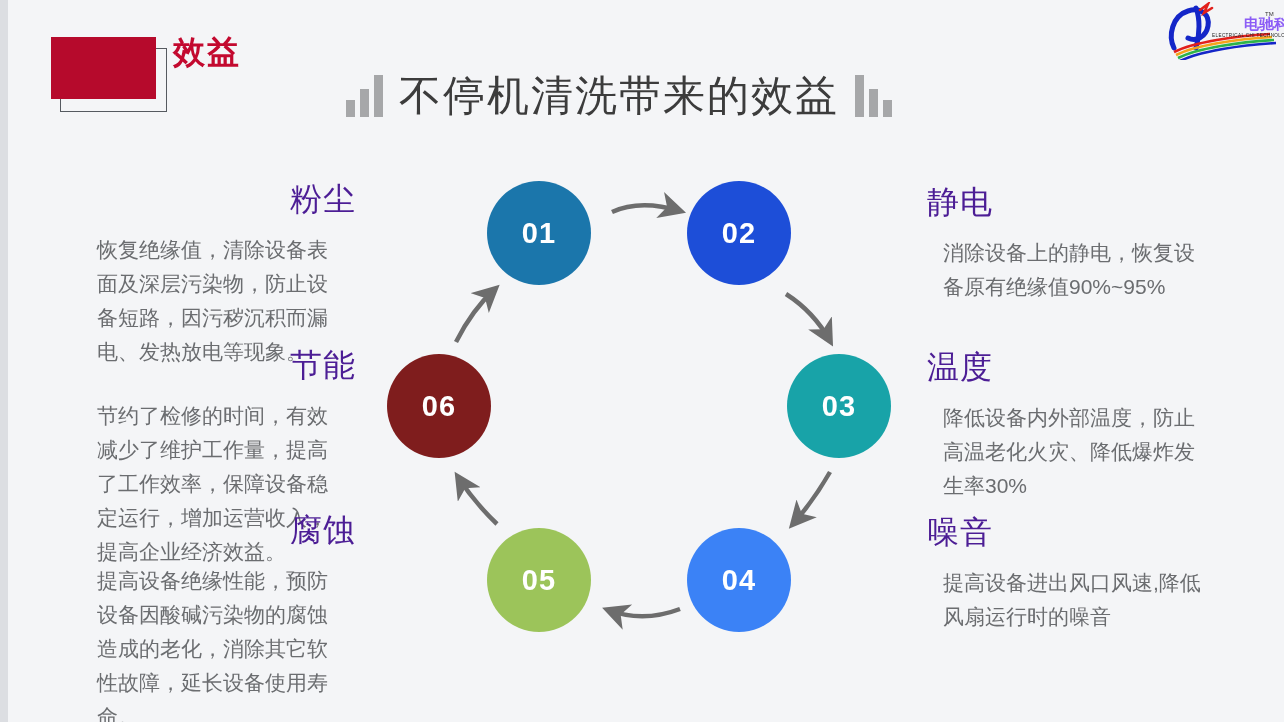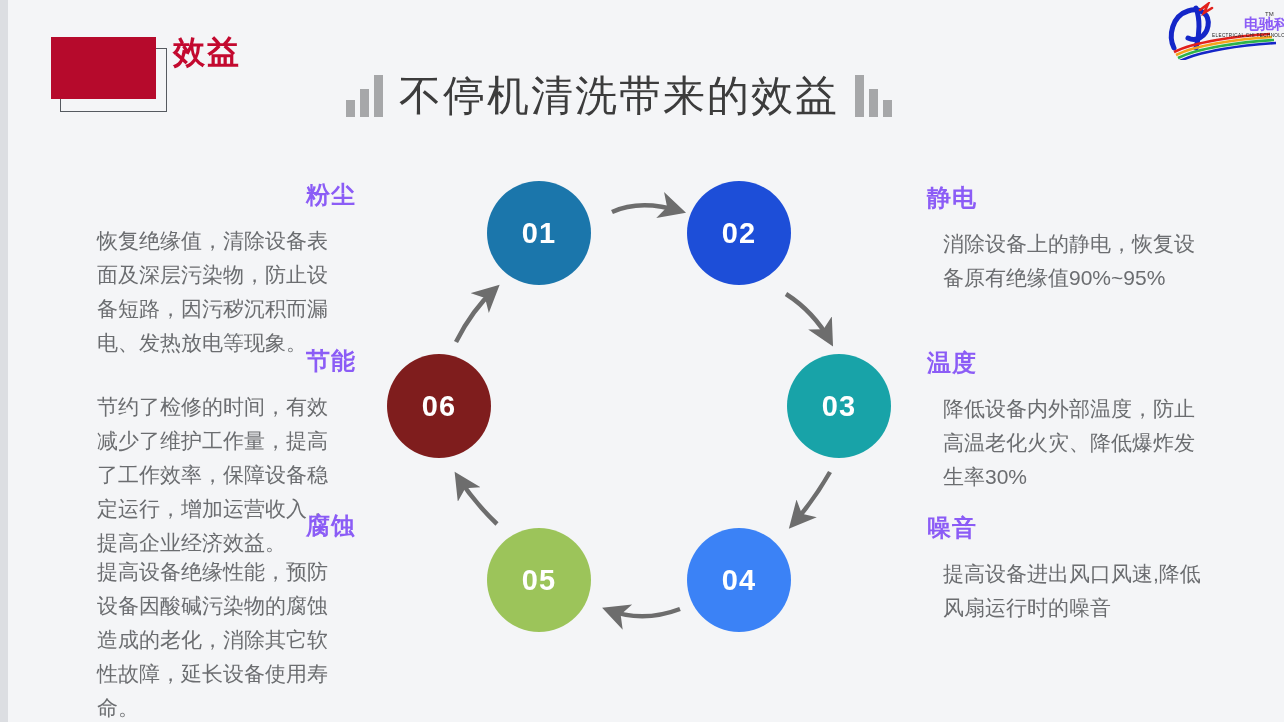--- a/index.html
+++ b/index.html
@@ -160,23 +160,23 @@
     top: 0;
     width: 1276px;
     height: 722px;
     pointer-events: none;
   }
 
   
   .tb { position: absolute; }
   .tb h3 {
     margin: 0 0 6px 0;
-    font-size: 24px;
-    font-weight: 700;
-    color: #8b5cf6;
+    font-size: 32px;
+    font-weight: 400;
+    color: #4c1d95;
     letter-spacing: 1px;
     line-height: 1.1;
   }
   .tb p {
     margin: 16px;
     font-size: 21px;
     line-height: 1.62;
     color: #6b6d70;
   }
   .tb.left { text-align: left; width: 275px; }

